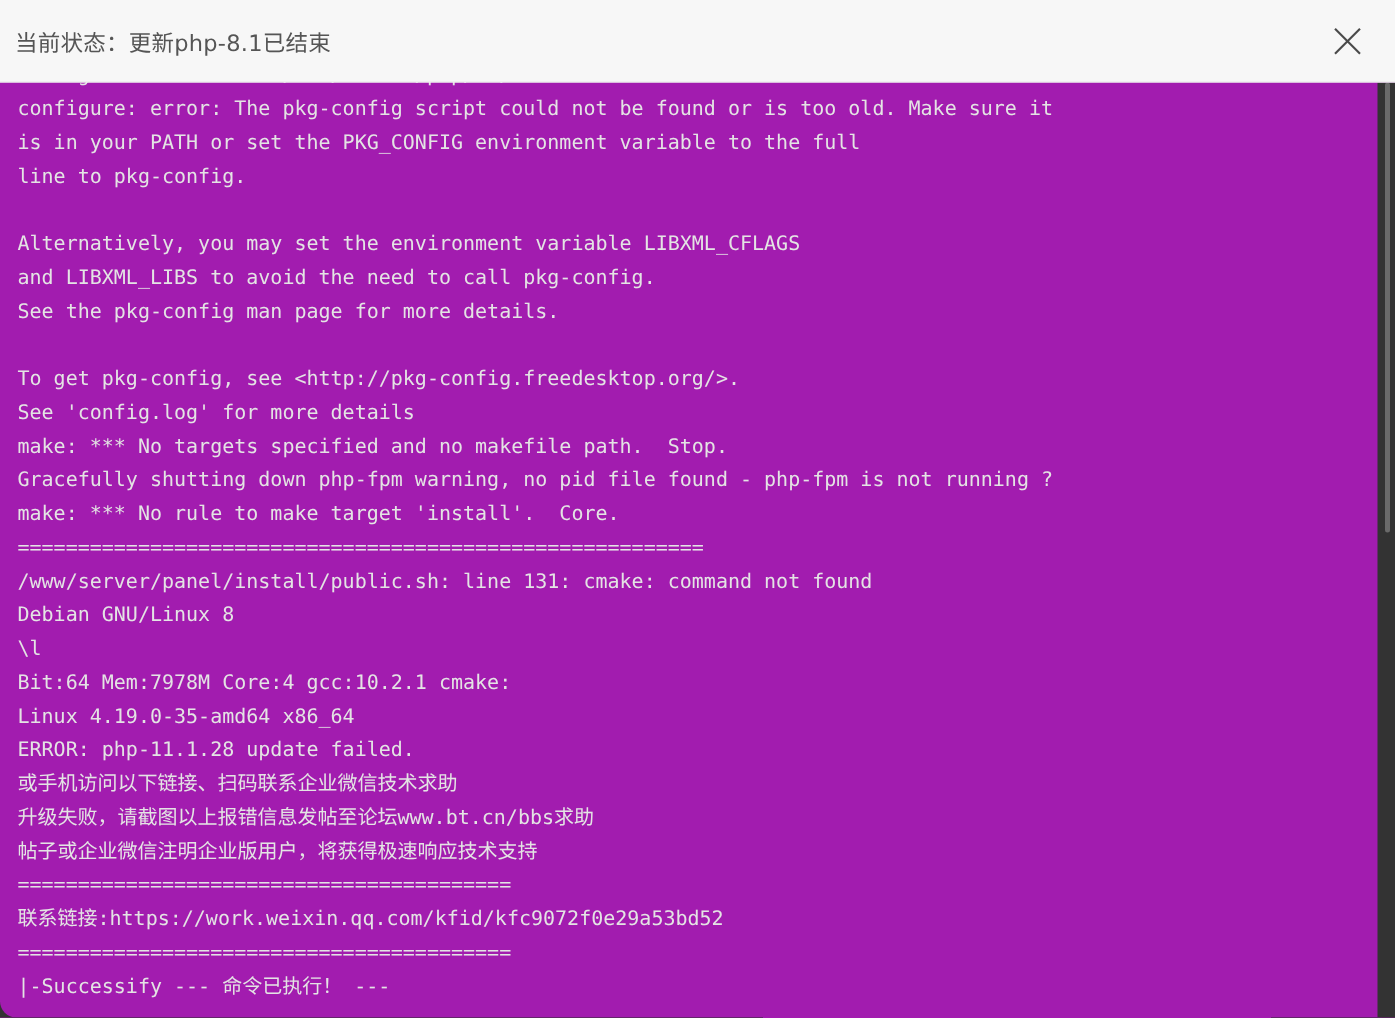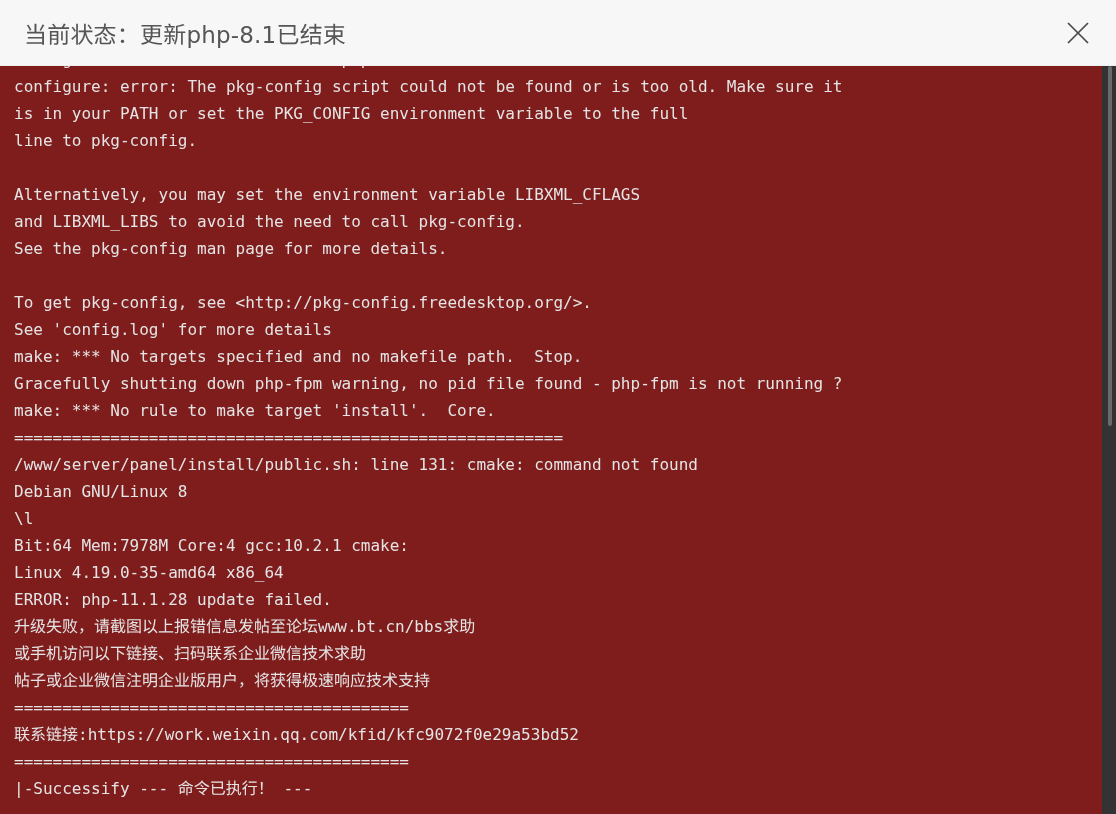--- a/index.html
+++ b/index.html
@@ -23,24 +23,25 @@
     overflow: hidden;
   }
 
   
   .terminal-body {
     position: absolute;
     left: 0;
     top: 0;
     width: 1116px;
     height: 814px;
-    background: #7f1d1d;
+    background: #a21caf;
     overflow: hidden;
     box-sizing: border-box;
     padding: 0;
+    border-radius: 13px;
   }
 
   .terminal-scroll {
     position: absolute;
     left: 0;
     top: 46px;
     width: 1102px;
     padding: 0 0 0 14px;
     box-sizing: border-box;
   }
@@ -76,23 +77,23 @@
     border-bottom: 1px solid #ededed;
     box-sizing: border-box;
     display: flex;
     align-items: center;
     justify-content: space-between;
     z-index: 20;
   }
 
   .header-title {
     font-family: "DejaVu Sans", "Liberation Sans", sans-serif;
-    font-size: 23px;
+    font-size: 18px;
     color: #555555;
-    padding-left: 24px;
+    padding-left: 12px;
     white-space: nowrap;
     letter-spacing: 0.2px;
   }
 
   .close-button {
     width: 56px;
     height: 66px;
     display: flex;
     align-items: center;
     justify-content: center;
@@ -145,22 +146,22 @@
         <div class="term-line">make: *** No targets specified and no makefile path.  Stop.</div>
         <div class="term-line">Gracefully shutting down php-fpm warning, no pid file found - php-fpm is not running ?</div>
         <div class="term-line">make: *** No rule to make target 'install'.  Core.</div>
         <div class="term-line">=========================================================</div>
         <div class="term-line">/www/server/panel/install/public.sh: line 131: cmake: command not found</div>
         <div class="term-line">Debian GNU/Linux 8</div>
         <div class="term-line">\l</div>
         <div class="term-line">Bit:64 Mem:7978M Core:4 gcc:10.2.1 cmake:</div>
         <div class="term-line">Linux 4.19.0-35-amd64 x86_64</div>
         <div class="term-line">ERROR: php-11.1.28 update failed.</div>
+        <div class="term-line">或手机访问以下链接、扫码联系企业微信技术求助</div>
         <div class="term-line">升级失败，请截图以上报错信息发帖至论坛www.bt.cn/bbs求助</div>
-        <div class="term-line">或手机访问以下链接、扫码联系企业微信技术求助</div>
         <div class="term-line">帖子或企业微信注明企业版用户，将获得极速响应技术支持</div>
         <div class="term-line">=========================================</div>
         <div class="term-line">联系链接:https://work.weixin.qq.com/kfid/kfc9072f0e29a53bd52</div>
         <div class="term-line">=========================================</div>
         <div class="term-line">|-Successify --- 命令已执行！ ---</div>
       </div>
   </div>
 
   <div class="scrollbar-track">
     <div class="scrollbar-thumb"></div>

